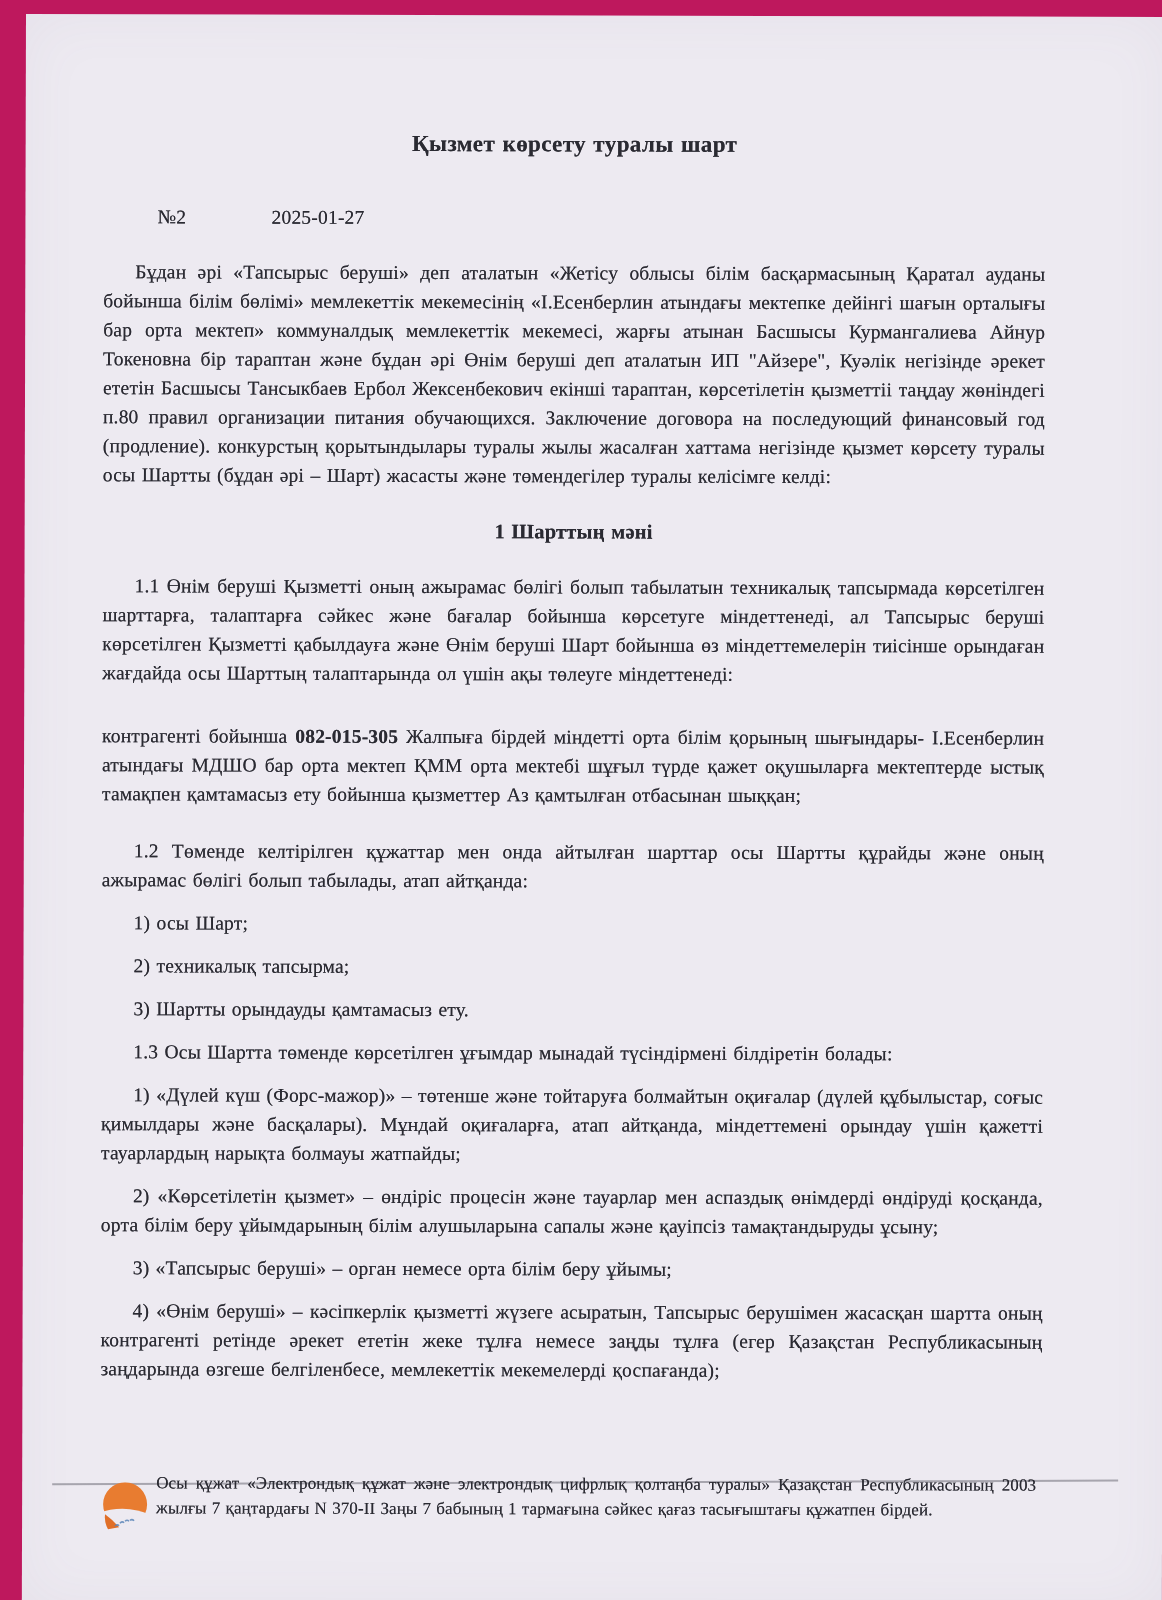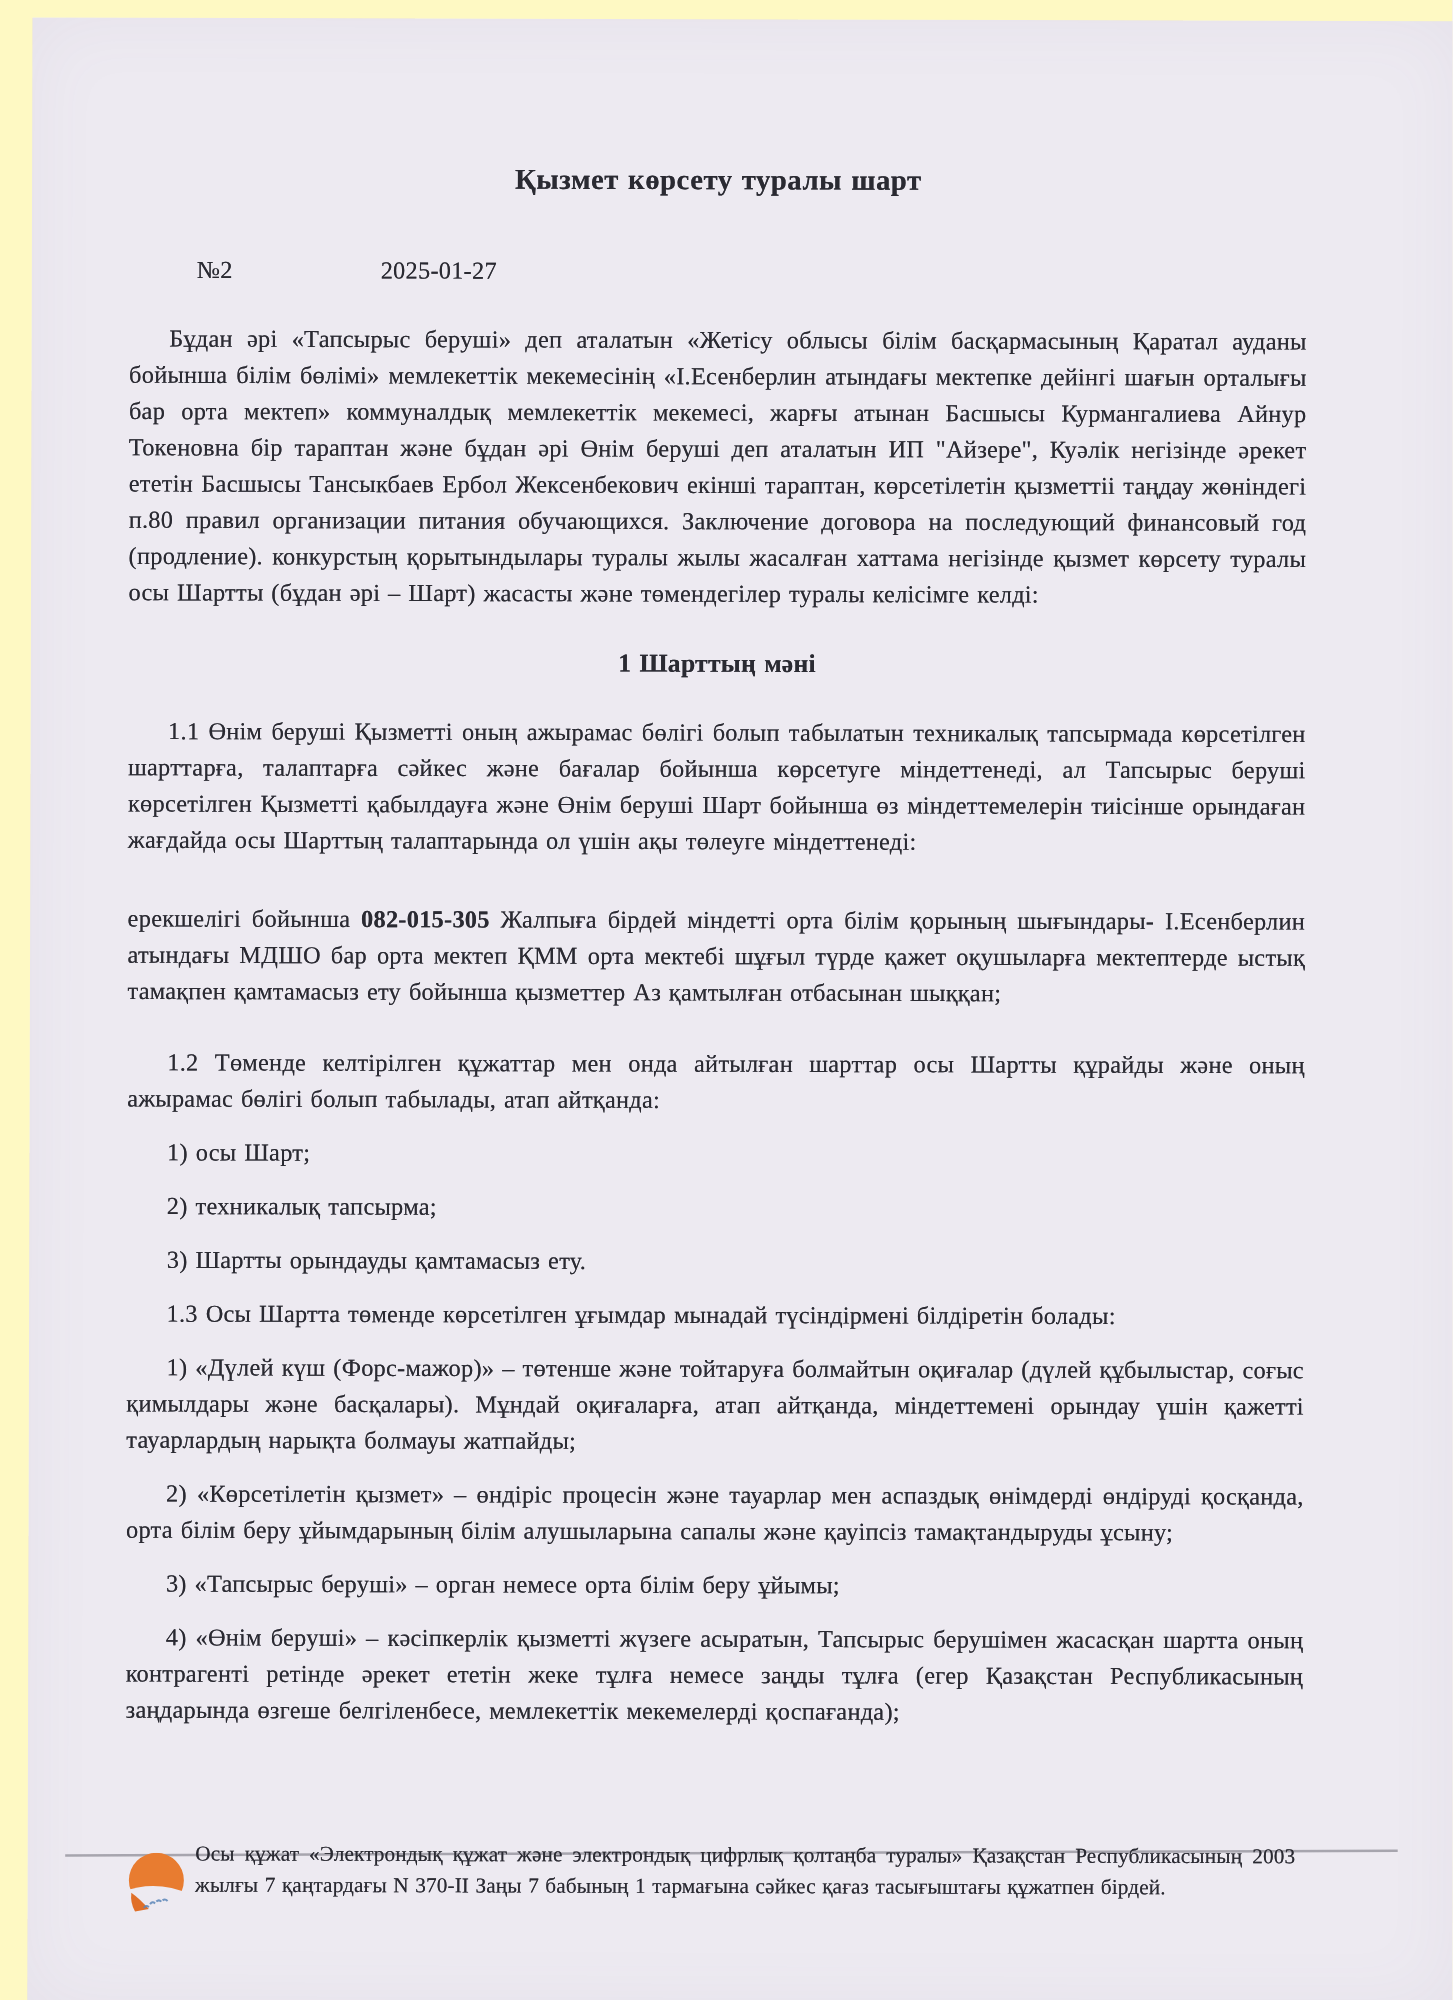--- a/index.html
+++ b/index.html
@@ -1,21 +1,21 @@
 <!DOCTYPE html>
 <html lang="kk"><head>
 <meta charset="utf-8">
 <style>
   html,body{margin:0;padding:0;}
   body{
     width:1162px;height:1600px;overflow:hidden;
     background:#fbfaf9;
     font-family:"Liberation Serif","DejaVu Serif",serif;
   }
-  .scan{position:relative;width:1162px;height:1600px;background:#fef9c3;}
+  .scan{position:relative;width:1162px;height:1600px;background:#be185d;}
   .page{
     position:absolute;left:26px;top:14px;width:1140px;height:1590px;
     background:#edeaf1;
     box-shadow:inset 0 0 60px rgba(120,110,140,0.06);
     transform:rotate(0.15deg);transform-origin:0 0;
     overflow:hidden;
   }
   .content{
     padding:114px 120px 0 78px;
     color:#2a2a32;
@@ -24,21 +24,21 @@
     letter-spacing:.2px;word-spacing:1.2px;
     text-shadow:0 0 .45px rgba(42,42,50,.75);
   }
   h1.doc-title{
     margin:0;text-align:center;
     font-size:23px;line-height:30px;font-weight:bold;
     letter-spacing:.4px;
   }
   .meta-row{margin-top:44px;white-space:nowrap;}
   .meta-row .num{display:inline-block;margin-left:54px;}
-  .meta-row .date{display:inline-block;margin-left:112px;}
+  .meta-row .date{display:inline-block;margin-left:79px;}
   p{margin:0;}
   .para{margin-top:26px;text-indent:32px;}
   h2.sec-heading{
     margin:26px 0 0 0;text-align:center;
     font-size:20.5px;line-height:30px;font-weight:bold;
   }
   .para-budget{margin-top:34px;text-indent:0;}
   .para-12{margin-top:28px;text-indent:32px;}
   .list-item{margin-top:14px;text-indent:32px;}
   .para-13{margin-top:14px;text-indent:32px;}
@@ -70,21 +70,21 @@
         <span class="num">№2</span>
         <span class="date">2025-01-27</span>
       </div>
 
       <p class="para">Бұдан әрі «Тапсырыс беруші» деп аталатын «Жетісу облысы білім басқармасының Қаратал ауданы бойынша білім бөлімі» мемлекеттік мекемесінің «І.Есенберлин атындағы мектепке дейінгі шағын орталығы бар орта мектеп» коммуналдық мемлекеттік мекемесі, жарғы атынан Басшысы Курмангалиева Айнур Токеновна бір тараптан және бұдан әрі Өнім беруші деп аталатын ИП "Айзере", Куәлік негізінде әрекет ететін Басшысы Тансыкбаев Ербол Жексенбекович екінші тараптан, көрсетілетін қызметтіі таңдау жөніндегі п.80 правил организации питания обучающихся. Заключение договора на последующий финансовый год (продление). конкурстың қорытындылары туралы жылы жасалған хаттама негізінде қызмет көрсету туралы осы Шартты (бұдан әрі – Шарт) жасасты және төмендегілер туралы келісімге келді:</p>
 
       <h2 class="sec-heading">1 Шарттың мәні</h2>
 
       <p class="para">1.1 Өнім беруші Қызметті оның ажырамас бөлігі болып табылатын техникалық тапсырмада көрсетілген шарттарға, талаптарға сәйкес және бағалар бойынша көрсетуге міндеттенеді, ал Тапсырыс беруші көрсетілген Қызметті қабылдауға және Өнім беруші Шарт бойынша өз міндеттемелерін тиісінше орындаған жағдайда осы Шарттың талаптарында ол үшін ақы төлеуге міндеттенеді:</p>
 
-      <p class="para-budget"><span>ерекшелігі бойынша </span><b>082-015-305</b><span> Жалпыға бірдей міндетті орта білім қорының шығындары- І.Есенберлин атындағы МДШО бар орта мектеп ҚММ орта мектебі шұғыл түрде қажет оқушыларға мектептерде ыстық тамақпен қамтамасыз ету бойынша қызметтер Аз қамтылған отбасынан шыққан;</span></p>
+      <p class="para-budget"><span>контрагенті бойынша </span><b>082-015-305</b><span> Жалпыға бірдей міндетті орта білім қорының шығындары- І.Есенберлин атындағы МДШО бар орта мектеп ҚММ орта мектебі шұғыл түрде қажет оқушыларға мектептерде ыстық тамақпен қамтамасыз ету бойынша қызметтер Аз қамтылған отбасынан шыққан;</span></p>
 
       <p class="para-12">1.2 Төменде келтірілген құжаттар мен онда айтылған шарттар осы Шартты құрайды және оның ажырамас бөлігі болып табылады, атап айтқанда:</p>
 
       <p class="list-item">1) осы Шарт;</p>
       <p class="list-item">2) техникалық тапсырма;</p>
       <p class="list-item">3) Шартты орындауды қамтамасыз ету.</p>
 
       <p class="para-13">1.3 Осы Шартта төменде көрсетілген ұғымдар мынадай түсіндірмені білдіретін болады:</p>
 
       <p class="def-item">1) «Дүлей күш (Форс-мажор)» – төтенше және тойтаруға болмайтын оқиғалар (дүлей құбылыстар, соғыс қимылдары және басқалары). Мұндай оқиғаларға, атап айтқанда, міндеттемені орындау үшін қажетті тауарлардың нарықта болмауы жатпайды;</p>

